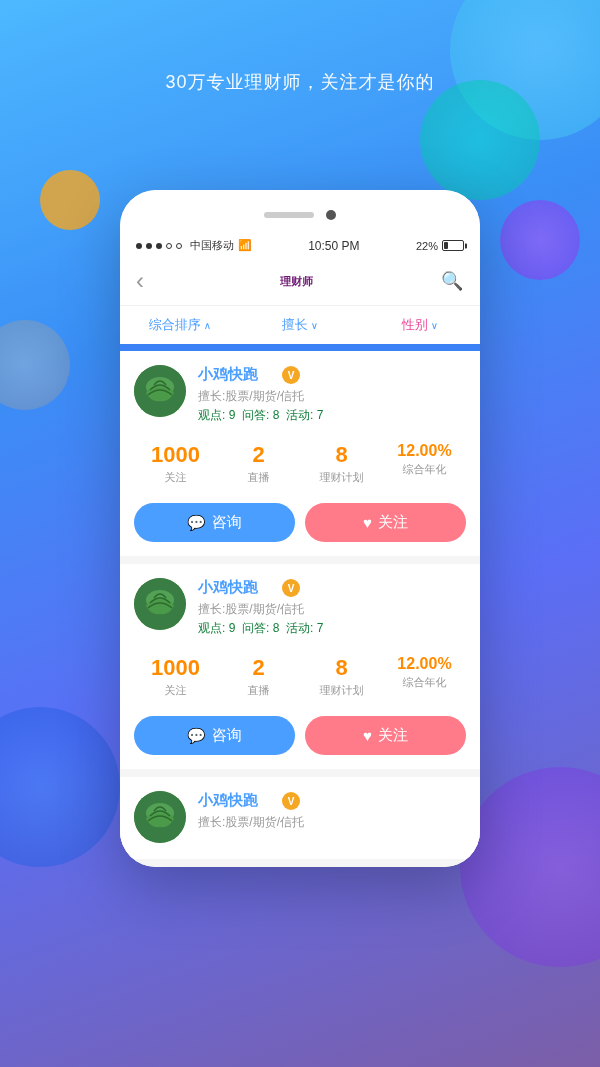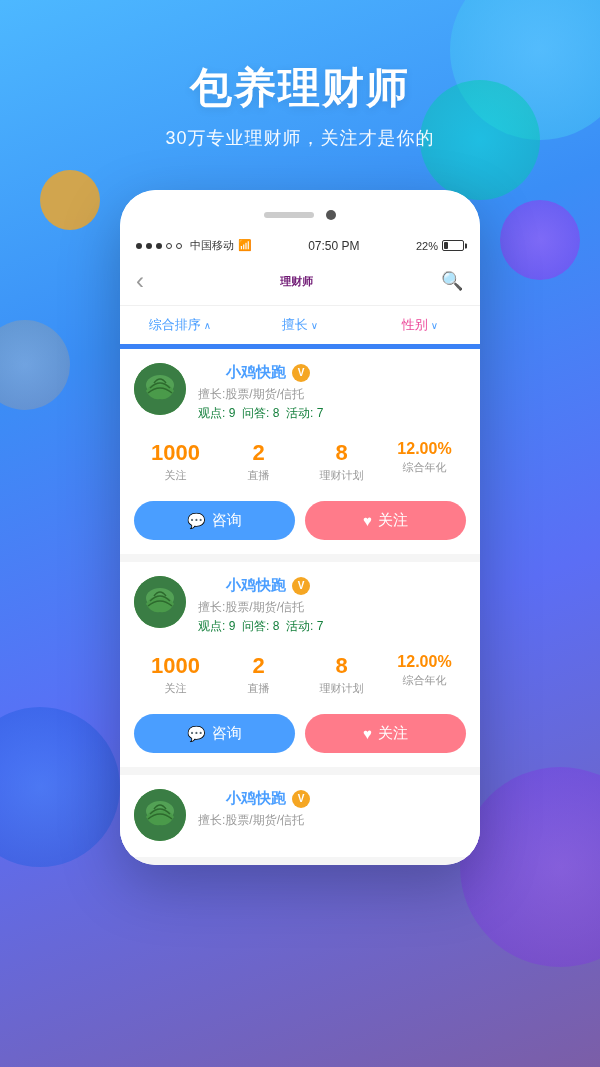--- a/index.html
+++ b/index.html
@@ -137,21 +137,21 @@
       border-bottom: 1px solid #f0f0f0;
     }
     .header-icon { font-size: 18px; color: #999; cursor: pointer; }
     .header-title { font-size: 11px; font-weight: 600; color: #701a75; margin-left: 8px; }
 
     
     .filter-bar {
       background: white;
       display: flex;
       padding: 10px 0;
-      border-bottom: 5px solid #3b82f6;
+      border-bottom: 7px solid #3b82f6;
     }
     .filter-item {
       flex: 1;
       text-align: center;
       font-size: 13px;
       color: #4a9eff;
       display: flex;
       align-items: center;
       justify-content: center;
       gap: 3px;
@@ -185,24 +185,23 @@
       overflow: hidden;
       flex-shrink: 0;
       background: linear-gradient(135deg, #2d7a2d, #5aaa5a);
       display: flex; align-items: center; justify-content: center;
     }
     .avatar svg { width: 52px; height: 52px; }
 
     .advisor-info { flex: 1; }
     .advisor-name-row {
       display: flex;
-      align-items: center;
-      gap: 6px;
+      align-items: flex-end;
+      gap: 24px;
       margin-bottom: 4px;
-      margin-left: 28px;
     }
     .advisor-name {
       font-size: 15px;
       font-weight: 600;
       color: #4a9eff;
     }
     .vip-badge {
       width: 18px; height: 18px;
       background: #f5a623;
       border-radius: 50%;
@@ -285,21 +284,20 @@
   <div class="blob blob-2"></div>
   <div class="blob blob-3"></div>
   <div class="blob blob-4"></div>
   <div class="blob blob-5"></div>
   <div class="blob blob-6"></div>
   <div class="blob blob-7"></div>
   <div class="blob blob-8"></div>
 </div>
 
 <div class="hero">
-  <div class="hero-title">包养理财师</div>
   <div class="hero-subtitle">30万专业理财师，关注才是你的</div>
 </div>
 
 <div class="phone-wrap">
   <div class="phone">
 
     <div class="phone-top">
       <div class="phone-speaker"></div>
       <div class="phone-camera"></div>
     </div>
@@ -307,21 +305,21 @@
     <div class="status-bar">
       <div class="status-left">
         <span class="signal-dot"></span>
         <span class="signal-dot"></span>
         <span class="signal-dot"></span>
         <span class="signal-dot empty"></span>
         <span class="signal-dot empty"></span>
         <span style="margin-left:4px;font-size:11px;">中国移动</span>
         <span style="font-size:11px;">📶</span>
       </div>
-      <div style="font-size:12px;font-weight:500;">07:50 PM</div>
+      <div style="font-size:12px;font-weight:500;">10:50 PM</div>
       <div class="status-right">
         <span style="font-size:11px;">22%</span>
         <div class="battery">
           <div class="battery-fill"></div>
         </div>
       </div>
     </div>
 
     <div class="app-header">
       <span class="header-icon" style="font-size:24px;color:#999;font-weight:300;">‹</span>

